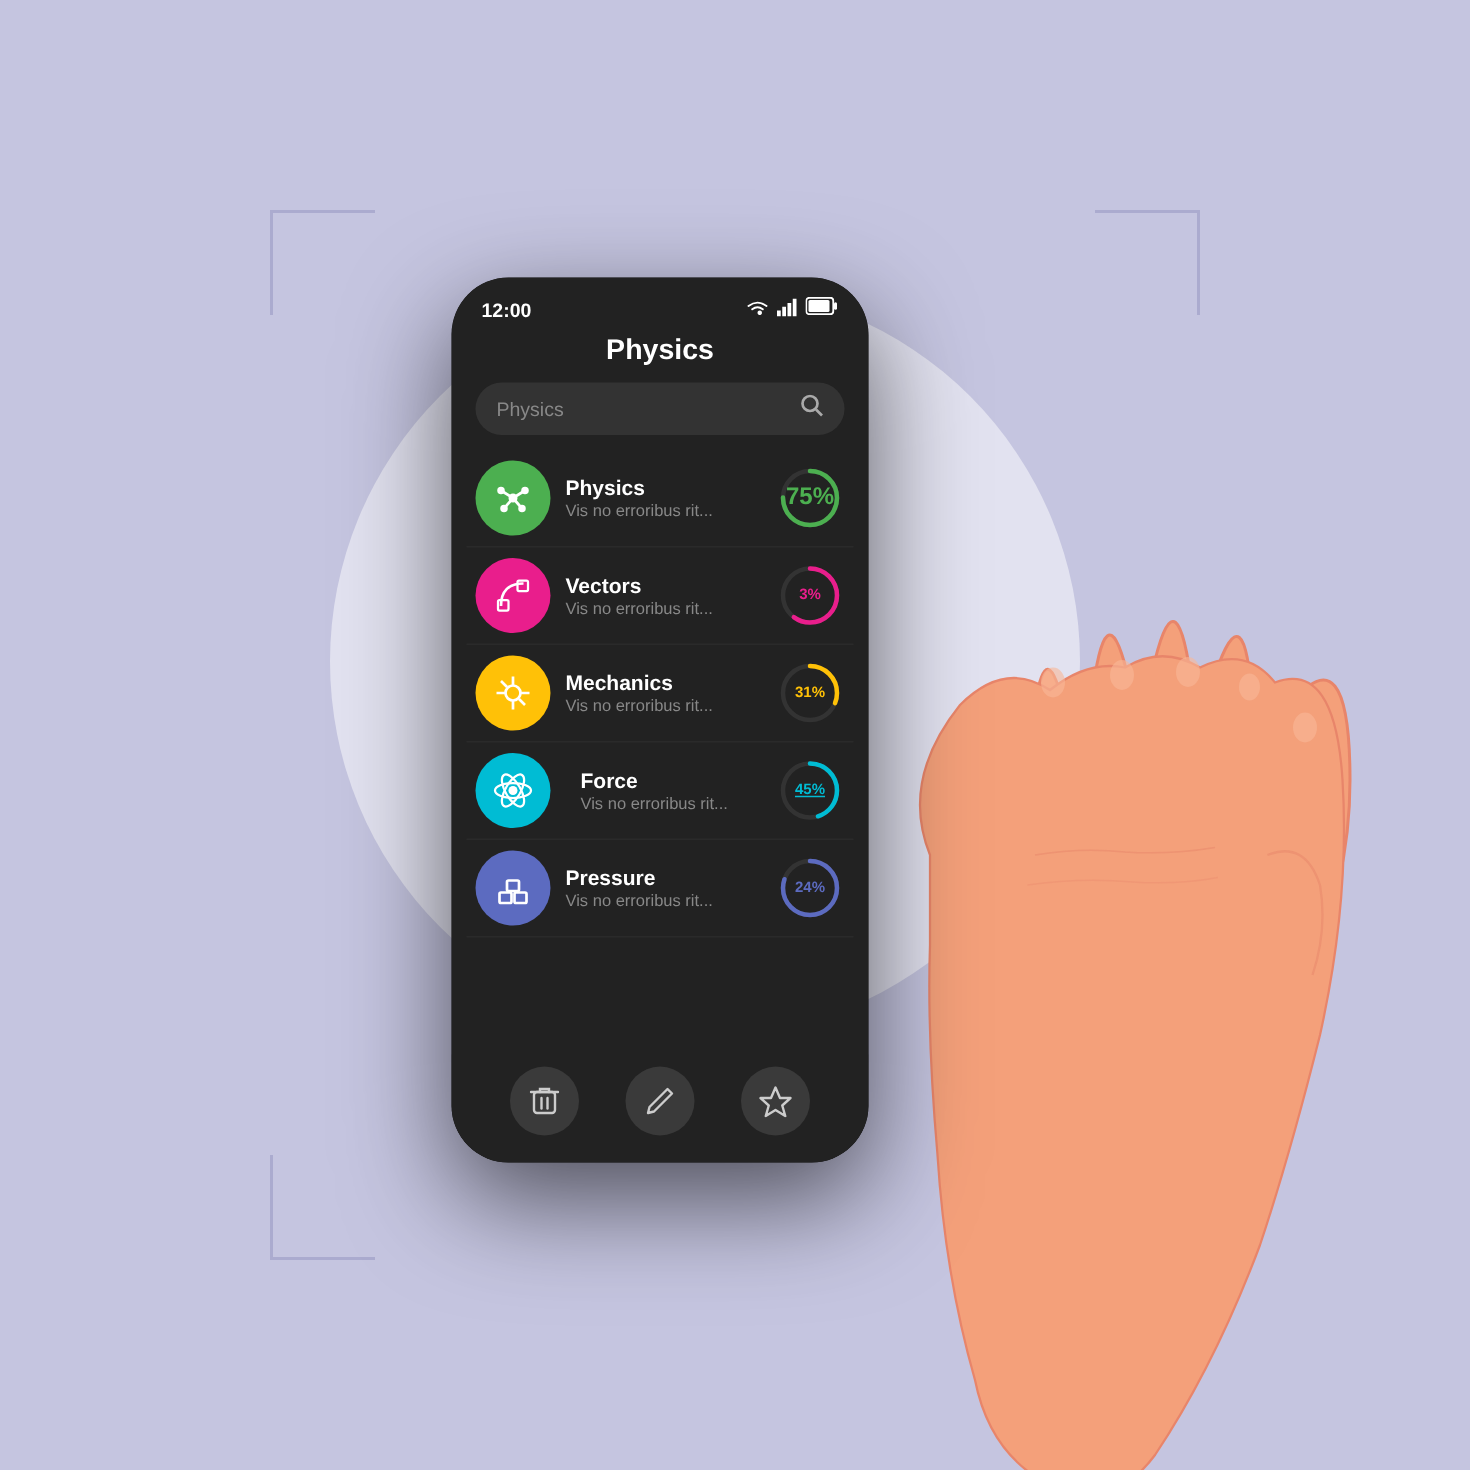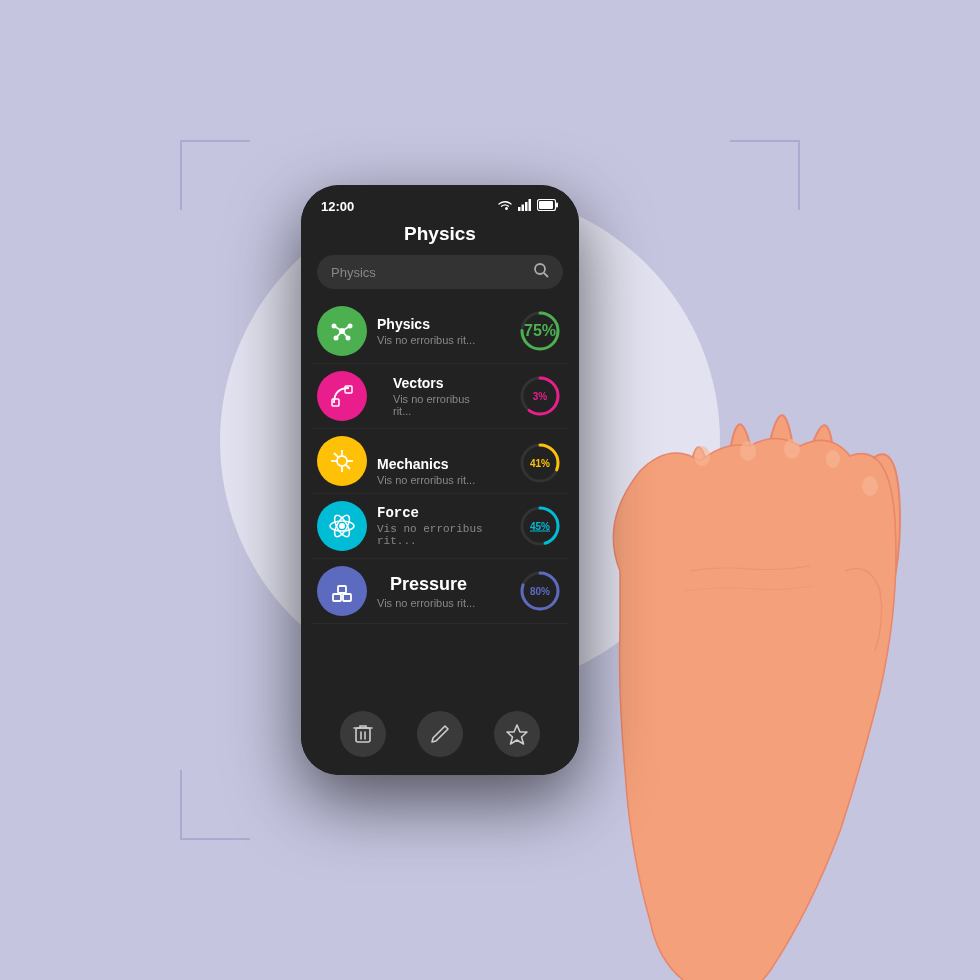--- a/index.html
+++ b/index.html
@@ -107,95 +107,95 @@
       </div>
     </div>
             <div style="display: flex; align-items: center; padding: 7px 6px; cursor: pointer; border-bottom: 1px solid rgb(42, 42, 42);">
       <div style="width:50px;height:50px;border-radius:50%;background:#E91E8C;display:flex;align-items:center;justify-content:center;flex-shrink:0;">
         <svg width="26" height="26" viewBox="0 0 26 26" fill="none" stroke="white" stroke-width="1.8">
       <path d="M5 20 Q5 5 20 5" stroke="white" stroke-width="1.8" fill="none"></path>
       <rect x="16" y="3" width="7" height="7" rx="1" stroke="white" stroke-width="1.5" fill="none"></rect>
       <rect x="3" y="16" width="7" height="7" rx="1" stroke="white" stroke-width="1.5" fill="none"></rect>
     </svg>
       </div>
-      <div style="flex:1;padding:0 26px;">
+      <div style="flex:1;padding:0 10px;">
         <div style="color:white;font-size:14px;font-weight:700;">Vectors</div>
         <div style="color:#888;font-size:11px;margin-top:2px;">Vis no erroribus rit...</div>
       </div>
       <div style="width:46px;height:46px;position:relative;flex-shrink:0;">
         <svg width="46" height="46" viewBox="0 0 46 46" style="transform:rotate(-90deg)">
           <circle cx="23" cy="23" r="18" fill="none" stroke="#333" stroke-width="3"></circle>
           <circle cx="23" cy="23" r="18" fill="none" stroke="#E91E8C" stroke-width="3" stroke-dasharray="113.09733552923255" stroke-dashoffset="45.23893421169302" stroke-linecap="round"></circle>
         </svg>
         <span style="position:absolute;top:50%;left:50%;transform:translate(-50%,-50%);color:#E91E8C;font-size:10px;font-weight:700;">3%</span>
       </div>
     </div>
-            <div style="display: flex; align-items: flex-end; padding: 7px 6px; cursor: pointer; border-bottom: 1px solid rgb(42, 42, 42);">
+            <div style="display: flex; align-items: center; padding: 7px 6px; cursor: pointer; border-bottom: 1px solid rgb(42, 42, 42);">
       <div style="width:50px;height:50px;border-radius:50%;background:#FFC107;display:flex;align-items:center;justify-content:center;flex-shrink:0;">
         <svg width="26" height="26" viewBox="0 0 26 26" fill="none" stroke="white" stroke-width="1.8">
       <circle cx="13" cy="13" r="5" stroke="white" stroke-width="1.8" fill="none"></circle>
       <line x1="2" y1="13" x2="8" y2="13"></line>
       <line x1="18" y1="13" x2="24" y2="13"></line>
       <line x1="13" y1="2" x2="13" y2="8"></line>
       <line x1="13" y1="18" x2="13" y2="24"></line>
       <line x1="5" y1="5" x2="9" y2="9"></line>
       <line x1="17" y1="17" x2="21" y2="21"></line>
     </svg>
       </div>
       <div style="flex:1;padding:0 10px;">
         <div style="color:white;font-size:14px;font-weight:700;">Mechanics</div>
         <div style="color:#888;font-size:11px;margin-top:2px;">Vis no erroribus rit...</div>
       </div>
       <div style="width:46px;height:46px;position:relative;flex-shrink:0;">
         <svg width="46" height="46" viewBox="0 0 46 46" style="transform:rotate(-90deg)">
           <circle cx="23" cy="23" r="18" fill="none" stroke="#333" stroke-width="3"></circle>
           <circle cx="23" cy="23" r="18" fill="none" stroke="#FFC107" stroke-width="3" stroke-dasharray="113.09733552923255" stroke-dashoffset="78.03716151517045" stroke-linecap="round"></circle>
         </svg>
-        <span style="position:absolute;top:50%;left:50%;transform:translate(-50%,-50%);color:#FFC107;font-size:10px;font-weight:700;">41%</span>
+        <span style="position:absolute;top:50%;left:50%;transform:translate(-50%,-50%);color:#FFC107;font-size:10px;font-weight:700;">31%</span>
       </div>
     </div>
             <div style="display: flex; align-items: center; padding: 7px 6px; cursor: pointer; border-bottom: 1px solid rgb(42, 42, 42);">
       <div style="width:50px;height:50px;border-radius:50%;background:#00BCD4;display:flex;align-items:center;justify-content:center;flex-shrink:0;">
         <svg width="28" height="28" viewBox="0 0 28 28" fill="none" stroke="white" stroke-width="1.6">
       <circle cx="14" cy="14" r="3" fill="white" stroke="none"></circle>
       <ellipse cx="14" cy="14" rx="12" ry="5" stroke="white" stroke-width="1.5" fill="none"></ellipse>
       <ellipse cx="14" cy="14" rx="12" ry="5" stroke="white" stroke-width="1.5" fill="none" transform="rotate(60 14 14)"></ellipse>
       <ellipse cx="14" cy="14" rx="12" ry="5" stroke="white" stroke-width="1.5" fill="none" transform="rotate(120 14 14)"></ellipse>
     </svg>
       </div>
-      <div style="flex:1;padding:0 10px;font-family:Liberation Mono, monospace;">
+      <div style="flex:1;padding:0 20px;">
         <div style="color:white;font-size:14px;font-weight:700;">Force</div>
         <div style="color:#888;font-size:11px;margin-top:2px;">Vis no erroribus rit...</div>
       </div>
       <div style="width:46px;height:46px;position:relative;flex-shrink:0;">
         <svg width="46" height="46" viewBox="0 0 46 46" style="transform:rotate(-90deg)">
           <circle cx="23" cy="23" r="18" fill="none" stroke="#333" stroke-width="3"></circle>
           <circle cx="23" cy="23" r="18" fill="none" stroke="#00BCD4" stroke-width="3" stroke-dasharray="113.09733552923255" stroke-dashoffset="62.2035345410779" stroke-linecap="round"></circle>
         </svg>
         <span style="position:absolute;top:50%;left:50%;transform:translate(-50%,-50%);color:#00BCD4;font-size:10px;font-weight:700;text-decoration:underline;">45%</span>
       </div>
     </div>
             <div style="display: flex; align-items: center; padding: 7px 6px; cursor: pointer; border-bottom: 1px solid rgb(42, 42, 42);">
       <div style="width:50px;height:50px;border-radius:50%;background:#5C6BC0;display:flex;align-items:center;justify-content:center;flex-shrink:0;">
         <svg width="26" height="26" viewBox="0 0 26 26" fill="none" stroke="white" stroke-width="1.8">
       <rect x="4" y="16" width="8" height="7" rx="1" stroke="white" fill="none"></rect>
       <rect x="14" y="16" width="8" height="7" rx="1" stroke="white" fill="none"></rect>
       <rect x="9" y="8" width="8" height="7" rx="1" stroke="white" fill="none"></rect>
     </svg>
       </div>
       <div style="flex:1;padding:0 10px;">
-        <div style="color:white;font-size:18px;font-weight:700;margin-left:13px;">Pressure</div>
+        <div style="color:white;font-size:14px;font-weight:700;">Pressure</div>
         <div style="color:#888;font-size:11px;margin-top:2px;">Vis no erroribus rit...</div>
       </div>
       <div style="width:46px;height:46px;position:relative;flex-shrink:0;">
         <svg width="46" height="46" viewBox="0 0 46 46" style="transform:rotate(-90deg)">
           <circle cx="23" cy="23" r="18" fill="none" stroke="#333" stroke-width="3"></circle>
           <circle cx="23" cy="23" r="18" fill="none" stroke="#5C6BC0" stroke-width="3" stroke-dasharray="113.09733552923255" stroke-dashoffset="22.61946710584651" stroke-linecap="round"></circle>
         </svg>
-        <span style="position:absolute;top:50%;left:50%;transform:translate(-50%,-50%);color:#5C6BC0;font-size:10px;font-weight:700;">80%</span>
+        <span style="position:absolute;top:50%;left:50%;transform:translate(-50%,-50%);color:#5C6BC0;font-size:10px;font-weight:700;">24%</span>
       </div>
     </div>
           </div>
 
       </div>
 
       <div style="display:flex;justify-content:space-around;align-items:center;padding:8px 24px 18px;flex-shrink:0;background:#222;">
         <div style="width:46px;height:46px;background:#3a3a3a;border-radius:50%;display:flex;align-items:center;justify-content:center;cursor:pointer;color:#ccc;font-size:18px;">
           <svg width="20" height="22" viewBox="0 0 20 22" fill="none" stroke="#ccc" stroke-width="1.6" stroke-linecap="round">
             <polyline points="1,5 19,5"></polyline>

